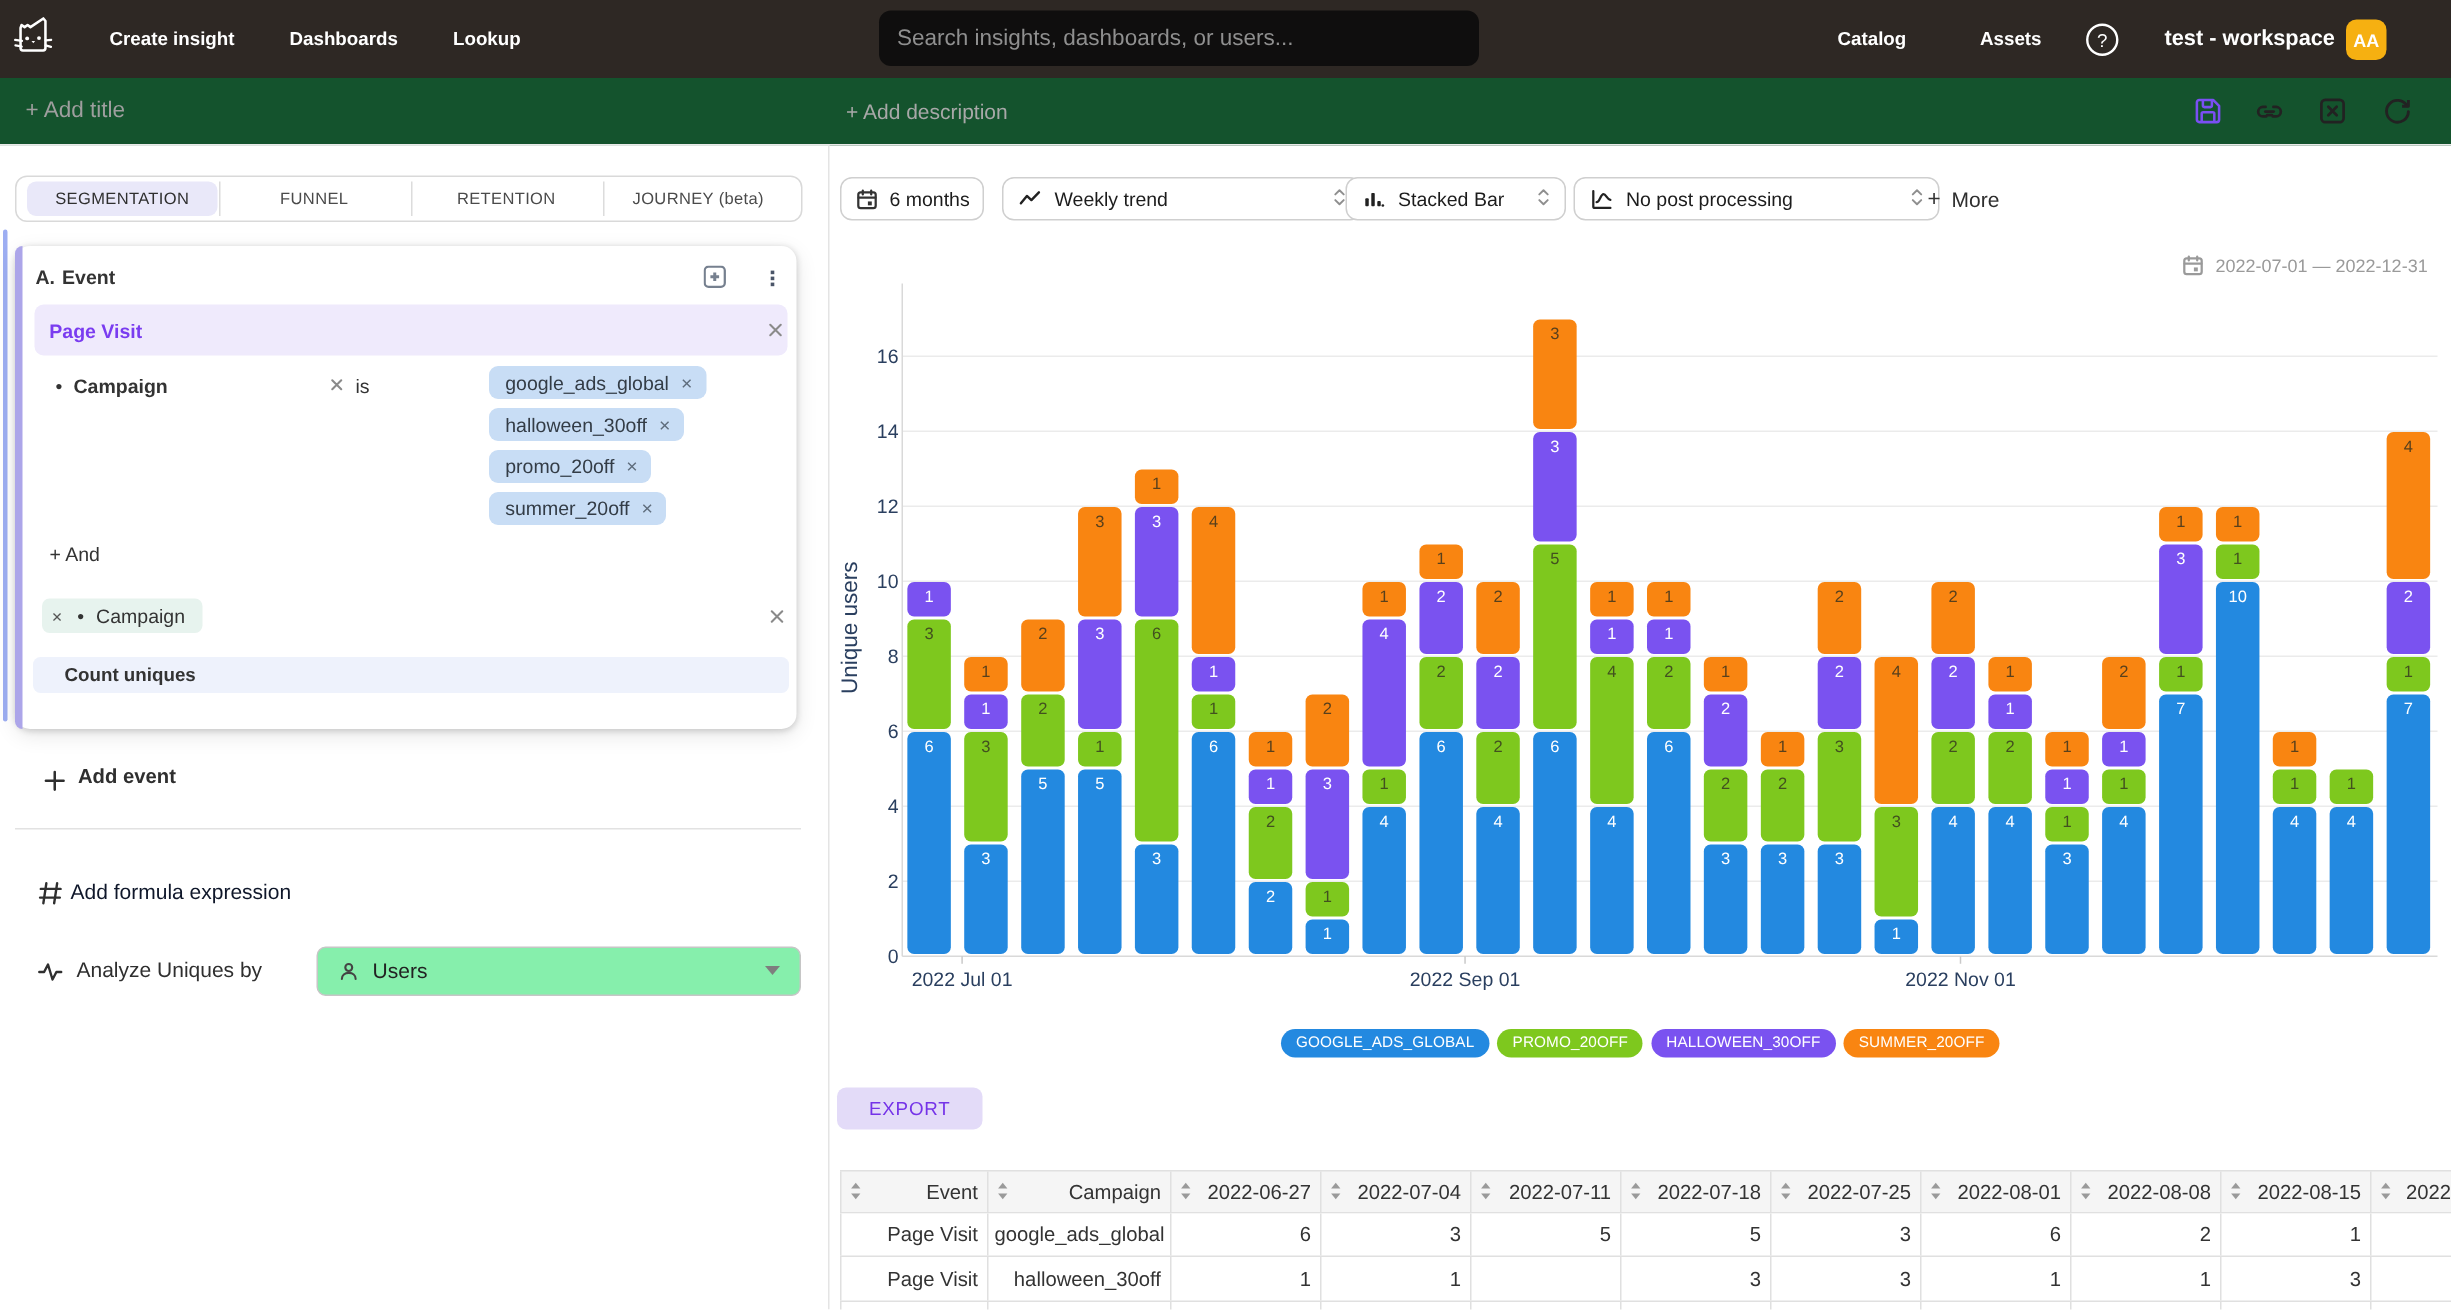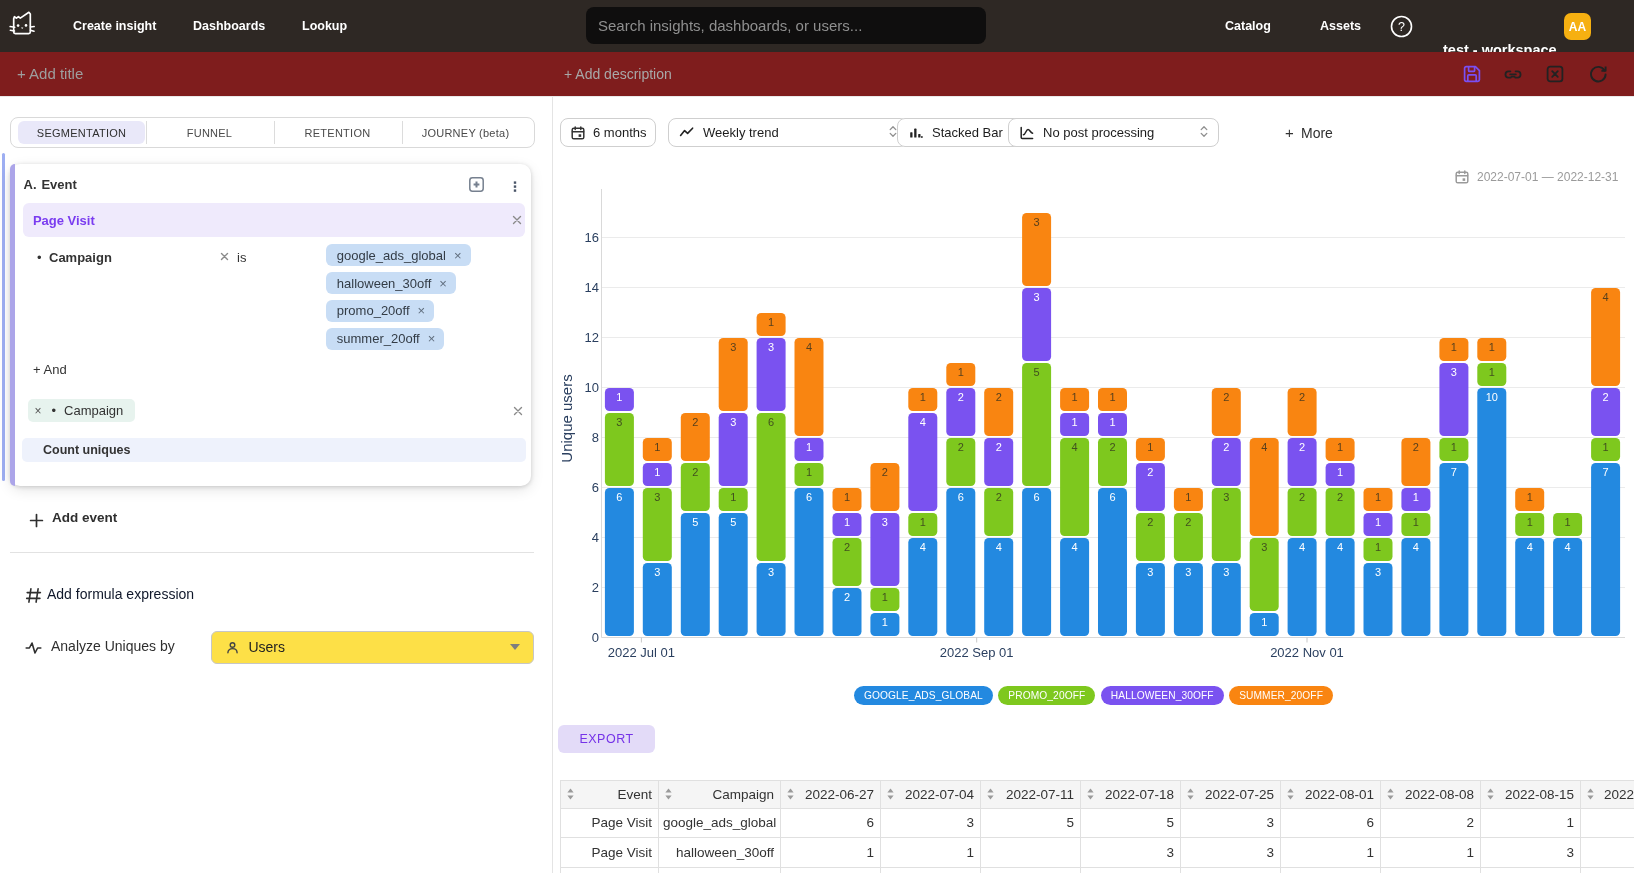--- a/index.html
+++ b/index.html
@@ -10,21 +10,21 @@
 
 .nav { position:absolute; left:0; top:0; width:1634px; height:52px; background:#2e2824; }
 .nav .navlink { position:absolute; top:0; height:52px; display:flex; align-items:center;
   color:#fff; font-size:12.5px; font-weight:700; white-space:nowrap; }
 .search { position:absolute; left:586px; top:7px; width:400px; height:37px; background:#0f0e0e;
   border-radius:8px; display:flex; align-items:center; padding-left:12px; color:#8f8f8f; font-size:15px; }
 .avatar { position:absolute; left:1564px; top:13px; width:27px; height:27px; border-radius:7px;
   background:#f6b011; color:#fff; font-size:12px; font-weight:700; display:flex; align-items:center; justify-content:center; }
 
 
-.titlebar { position:absolute; left:0; top:52px; width:1634px; height:45px; border-bottom:1px solid #e9e9e9; background:#7f1d1d; }
+.titlebar { position:absolute; left:0; top:52px; width:1634px; height:45px; border-bottom:1px solid #e9e9e9; background:#14532d; }
 
 
 .leftpanel { position:absolute; left:0; top:97px; width:553px; height:776px; border-right:1px solid #e4e4e4; background:#fff; }
 .blueline { position:absolute; left:2px; top:56px; width:3px; height:328px; background:#9daef2; border-radius:2px; }
 .tabs { position:absolute; left:10px; top:20px; width:525px; height:31px; border:1px solid #d9d9d9; border-radius:8px; background:#fff; }
 .tabs .seg { position:absolute; top:3px; height:23px; width:127px; display:flex; align-items:center; justify-content:center;
   font-size:11px; letter-spacing:0.25px; color:#4a4a4a; }
 .tabs .active { background:#e9e8f9; border-radius:6px; color:#2f2f2f; }
 .tabs .tdiv { position:absolute; top:3px; height:23px; width:1px; background:#dcdcdc; }
 
@@ -37,21 +37,21 @@
 .pv .x { position:absolute; right:3px; top:12px; line-height:0; }
 .chip { position:absolute; left:315.8px; height:22px; background:#c8ddf5; border-radius:6px; color:#333c46;
   font-size:13px; display:flex; align-items:center; padding:0 9px 0 11px; }
 .chipx { color:#5f6d7d; font-size:13px; margin-left:8px; }
 .gchip { position:absolute; left:17.5px; top:235.4px; height:22.5px; background:#e7f3ee; border-radius:5px;
   display:flex; align-items:center; font-size:13px; color:#333; padding:0 12px 0 7px; }
 .cu { position:absolute; left:12px; top:274.3px; width:504px; height:24px; background:#eef2fc; border-radius:5px;
   display:flex; align-items:center; }
 
 .drop { position:absolute; left:211.4px; top:533.8px; width:323px; height:33px; border:1px solid #c6c6c6; border-radius:6px;
-  background:#fde047; display:flex; align-items:center; padding-left:14px; }
+  background:#86efac; display:flex; align-items:center; padding-left:14px; }
 .drop .chev { position:absolute; right:13px; width:0; height:0; border-left:5.5px solid transparent;
   border-right:5.5px solid transparent; border-top:6.5px solid #7e7e7e; }
 
 
 .btn { position:absolute; top:118px; height:29px; border:1px solid #cfcfcf; border-radius:8px; background:#fff;
   display:flex; align-items:center; font-size:13px; color:#1c1c1c; white-space:nowrap; }
 .btn .gap { width:8px; }
 
 
 .legend { position:absolute; left:553px; top:685.5px; width:1081px; display:flex; justify-content:center; gap:5.5px; }
@@ -83,21 +83,21 @@
   <div class="navlink" style="left:73px;">Create insight</div>
   <div class="navlink" style="left:193px;">Dashboards</div>
   <div class="navlink" style="left:302px;">Lookup</div>
   <div class="search">Search insights, dashboards, or users...</div>
   <div class="navlink" style="left:1225px;">Catalog</div>
   <div class="navlink" style="left:1320px;">Assets</div>
   <div class="abs" style="left:1390px;top:15px;"><svg width="23" height="23" viewBox="0 0 23 23" style="">
           <circle cx="11.5" cy="11.5" r="10" fill="none" stroke="#fff" stroke-width="1.6"></circle>
           <text x="11.5" y="16" text-anchor="middle" font-size="12.5" font-family="Liberation Sans" fill="#fff">?</text>
         </svg></div>
-  <div class="navlink" style="left:1443px;font-size:14.5px;margin-top:24px;">test - workspace</div>
+  <div class="navlink" style="left:1443px;font-size:14.5px;">test - workspace</div>
   <div class="avatar">AA</div>
 </div>
 
 <div class="titlebar">
   <div class="abs" style="left:17px;top:13px;color:#9e9e9e;font-size:15px;">+ Add title</div>
   <div class="abs" style="left:564px;top:14px;color:#a8a8a8;font-size:14px;">+ Add description</div>
   <div class="abs" style="left:1462px;top:12px;"><svg width="20" height="20" viewBox="0 0 20 20" style="">
           <path d="M4.2 2.6 h9.2 l4 4 v9.2 a1.6 1.6 0 0 1 -1.6 1.6 h-11.6 a1.6 1.6 0 0 1 -1.6 -1.6 v-11.6 a1.6 1.6 0 0 1 1.6 -1.6 z" fill="none" stroke="#7a4ff2" stroke-width="1.7" stroke-linejoin="round"></path>
           <path d="M6.6 2.8 v3.6 a1 1 0 0 0 1 1 h4 a1 1 0 0 0 1 -1 v-3.4" fill="none" stroke="#7a4ff2" stroke-width="1.7"></path>
           <path d="M5.8 17.2 v-5.4 a1 1 0 0 1 1 -1 h6.4 a1 1 0 0 1 1 1 v5.4" fill="none" stroke="#7a4ff2" stroke-width="1.7"></path>
@@ -205,21 +205,21 @@
 <div class="btn" style="left:897px;width:147px;padding-left:10px;"><svg width="16" height="16" viewBox="0 0 16 16" style="flex:none;">
         <rect x="2.2" y="7.2" width="2.3" height="5.3" rx="0.6" fill="#222"></rect>
         <rect x="6.2" y="3.6" width="2.3" height="8.9" rx="0.6" fill="#222"></rect>
         <rect x="10.2" y="9.0" width="2.3" height="3.5" rx="0.6" fill="#222"></rect>
         <circle cx="13.9" cy="12" r="0.9" fill="#222"></circle>
       </svg><span class="gap"></span>Stacked Bar
   <span style="position:absolute;right:9px;"><svg width="10" height="15" viewBox="0 0 10 15" style="flex:none;">
           <path d="M2.2 5.6 L5 2.8 L7.8 5.6" fill="none" stroke="#8f8f8f" stroke-width="1.3" stroke-linejoin="round" stroke-linecap="round"></path>
           <path d="M2.2 9.4 L5 12.2 L7.8 9.4" fill="none" stroke="#8f8f8f" stroke-width="1.3" stroke-linejoin="round" stroke-linecap="round"></path>
         </svg></span></div>
-<div class="btn" style="left:1008px;width:211px;padding-left:10px;"><svg width="16" height="16" viewBox="0 0 16 16" style="flex:none;">
+<div class="btn" style="left:1049px;width:244px;padding-left:10px;"><svg width="16" height="16" viewBox="0 0 16 16" style="flex:none;">
         <path d="M2.2 2.4 v10.2 a1 1 0 0 0 1 1 h10.4" fill="none" stroke="#222" stroke-width="1.5" stroke-linecap="round"></path>
         <path d="M4.4 9.8 c2.2 0 2.6 -5.4 4.6 -5.4 c1.8 0 2.2 3.4 4.6 3.8" fill="none" stroke="#222" stroke-width="1.5" stroke-linecap="round"></path>
       </svg><span class="gap"></span>No post processing
   <span style="position:absolute;right:9px;"><svg width="10" height="15" viewBox="0 0 10 15" style="flex:none;">
           <path d="M2.2 5.6 L5 2.8 L7.8 5.6" fill="none" stroke="#8f8f8f" stroke-width="1.3" stroke-linejoin="round" stroke-linecap="round"></path>
           <path d="M2.2 9.4 L5 12.2 L7.8 9.4" fill="none" stroke="#8f8f8f" stroke-width="1.3" stroke-linejoin="round" stroke-linecap="round"></path>
         </svg></span></div>
 <div class="abs" style="left:1285px;top:118px;height:29px;display:flex;align-items:center;font-size:15px;color:#333;">+</div>
 <div class="abs" style="left:1301px;top:118px;height:29px;display:flex;align-items:center;font-size:14px;font-weight:400;color:#2f2f2f;">More</div>
 

